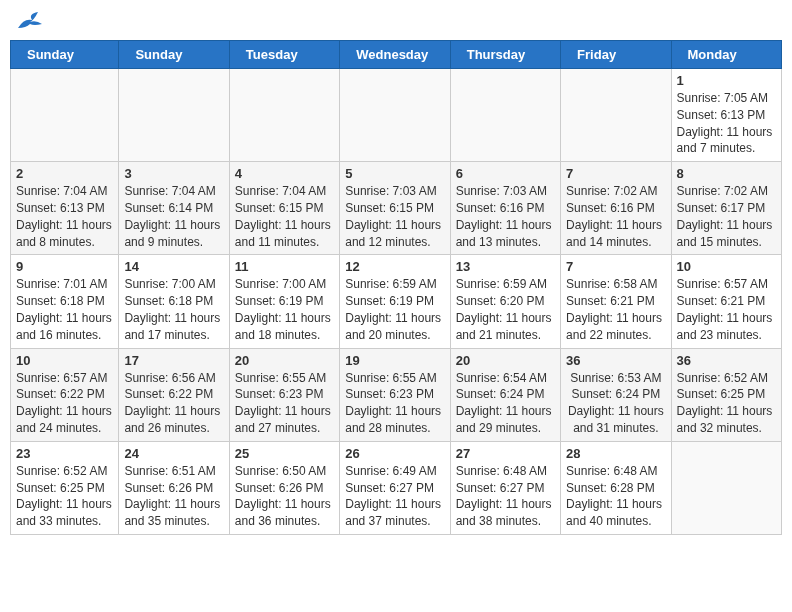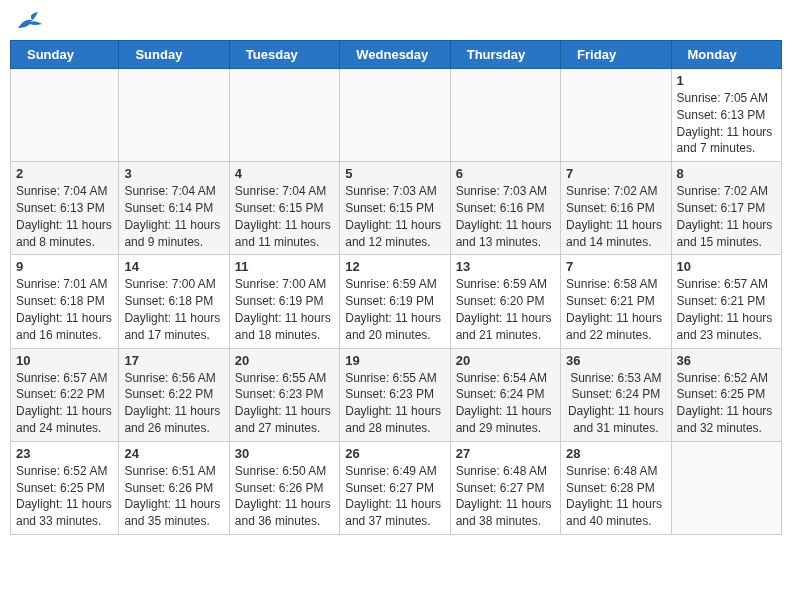--- a/index.html
+++ b/index.html
@@ -279,21 +279,21 @@
 Sunset: 6:25 PM
 Daylight: 11 hours and 33 minutes.</div>
         </td>
         <td>
           <span class="day-number">24</span>
           <div class="day-info" style="white-space: pre-line;">Sunrise: 6:51 AM
 Sunset: 6:26 PM
 Daylight: 11 hours and 35 minutes.</div>
         </td>
         <td>
-          <span class="day-number">30</span>
+          <span class="day-number">25</span>
           <div class="day-info" style="white-space: pre-line;">Sunrise: 6:50 AM
 Sunset: 6:26 PM
 Daylight: 11 hours and 36 minutes.</div>
         </td>
         <td>
           <span class="day-number">26</span>
           <div class="day-info" style="white-space: pre-line;">Sunrise: 6:49 AM
 Sunset: 6:27 PM
 Daylight: 11 hours and 37 minutes.</div>
         </td>

